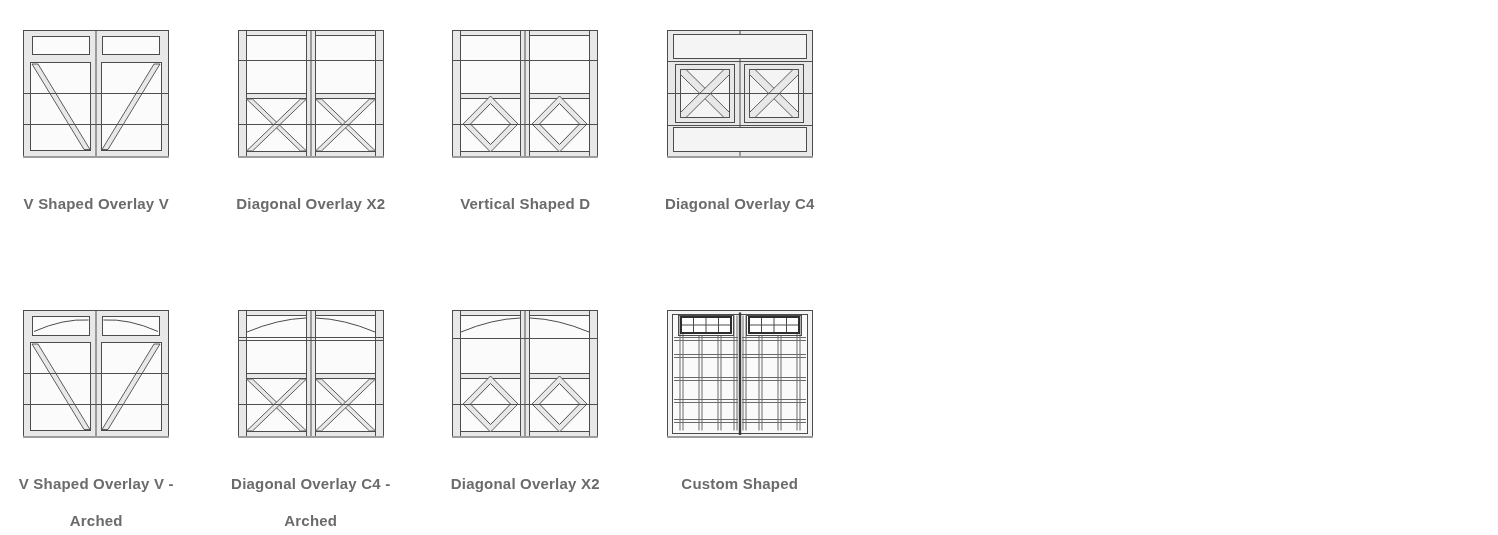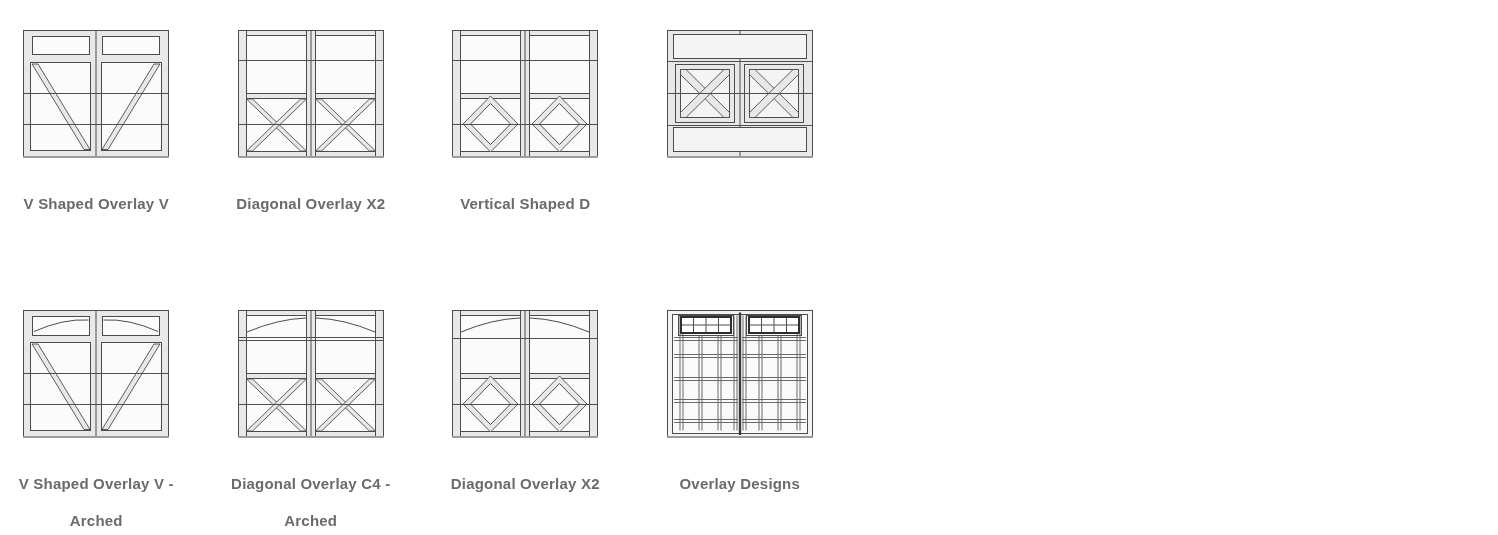--- a/index.html
+++ b/index.html
@@ -120,20 +120,21 @@
         <rect class="tx" x="82.5" y="39.5" width="49" height="48"></rect>
         <polygon class="bm" points="13.5,39.5 19,39.5 62.5,82.5 62.5,87.5 57,87.5 13.5,44.5"></polygon>
         <polygon class="bm" points="57,39.5 62.5,39.5 62.5,44.5 19,87.5 13.5,87.5 13.5,82.5"></polygon>
         <polygon class="bm" points="82.5,39.5 88,39.5 131.5,82.5 131.5,87.5 126,87.5 82.5,44.5"></polygon>
         <polygon class="bm" points="126,39.5 131.5,39.5 131.5,44.5 88,87.5 82.5,87.5 82.5,82.5"></polygon>
         <path class="ln" d="M73,0V4.5 M73,28.5V97.5 M73,121.5V128"></path>
         <path class="jt" d="M0,31.5H146 M0,63.5H146 M0,95.5H146"></path>
         <rect class="sh" x="0" y="126" width="146" height="2"></rect>
       </svg>
     </span>
+    <div class="label">Diagonal Overlay C4</div>
   </div>
 
   <div class="cell">
     <span class="thumb">
       <svg width="146" height="128" viewBox="0 0 146 128">
         <rect class="fr" x="0.5" y="0.5" width="145" height="127"></rect>
         <rect class="pn" x="9.5" y="6.5" width="57" height="19"></rect>
         <rect class="pn" x="79.5" y="6.5" width="57" height="19"></rect>
         <path class="ln" d="M11,21.5 Q40,8.5 65.5,10"></path>
         <path class="ln" d="M80.5,10 Q106,8.5 135,21.5"></path>
@@ -209,16 +210,16 @@
         <rect class="ln" x="11.5" y="5.5" width="55" height="20"></rect>
         <rect class="wstrip" x="14" y="7" width="50" height="16"></rect>
         <path class="ln" d="M26.5,8V22 M39,8V22 M51.5,8V22 M15,15H63"></path>
         <rect class="ln" x="79.5" y="5.5" width="55" height="20"></rect>
         <rect class="wstrip" x="82" y="7" width="50" height="16"></rect>
         <path class="ln" d="M94.5,8V22 M107,8V22 M119.5,8V22 M83,15H131"></path>
         <rect x="71.8" y="2.5" width="2.4" height="122.5" fill="#3a3a3a"></rect>
         <rect class="sh" x="0" y="126" width="146" height="2"></rect>
       </svg>
     </span>
-    <div class="label">Overlay Designs</div>
+    <div class="label">Custom Shaped</div>
   </div>
 
 </div>
 
 </body></html>

